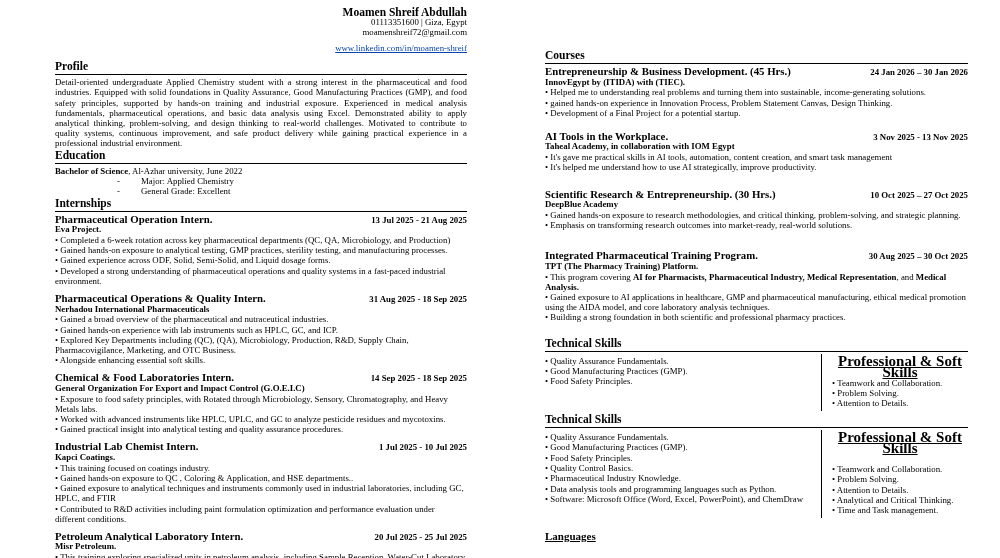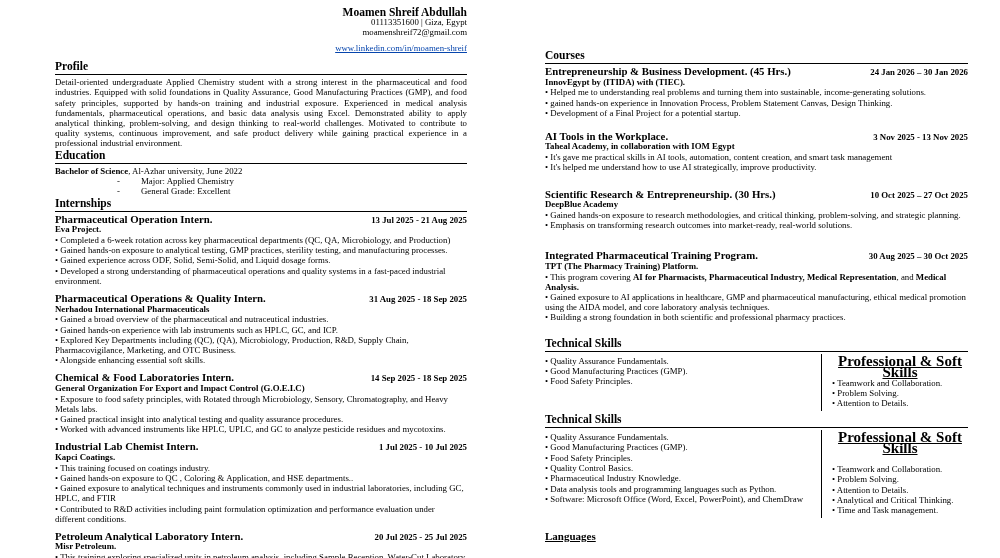--- a/index.html
+++ b/index.html
@@ -105,22 +105,22 @@
   </div>
 
   <div class="entry">
     <div class="entry-head">
       <span class="entry-title">Chemical &amp; Food Laboratories Intern.</span>
       <span class="entry-date">14 Sep 2025 - 18 Sep 2025</span>
     </div>
     <div class="entry-org">General Organization For Export and Impact Control (G.O.E.I.C)</div>
     <div class="bullets">
       <div class="bullet">Exposure to food safety principles, with Rotated through Microbiology, Sensory, Chromatography, and Heavy Metals labs.</div>
+      <div class="bullet">Worked with advanced instruments like HPLC, UPLC, and GC to analyze pesticide residues and mycotoxins.</div>
       <div class="bullet">Gained practical insight into analytical testing and quality assurance procedures.</div>
-      <div class="bullet">Worked with advanced instruments like HPLC, UPLC, and GC to analyze pesticide residues and mycotoxins.</div>
     </div>
   </div>
 
   <div class="entry">
     <div class="entry-head">
       <span class="entry-title">Industrial Lab Chemist Intern.</span>
       <span class="entry-date">1 Jul 2025 - 10 Jul 2025</span>
     </div>
     <div class="entry-org">Kapci Coatings.</div>
     <div class="bullets">

